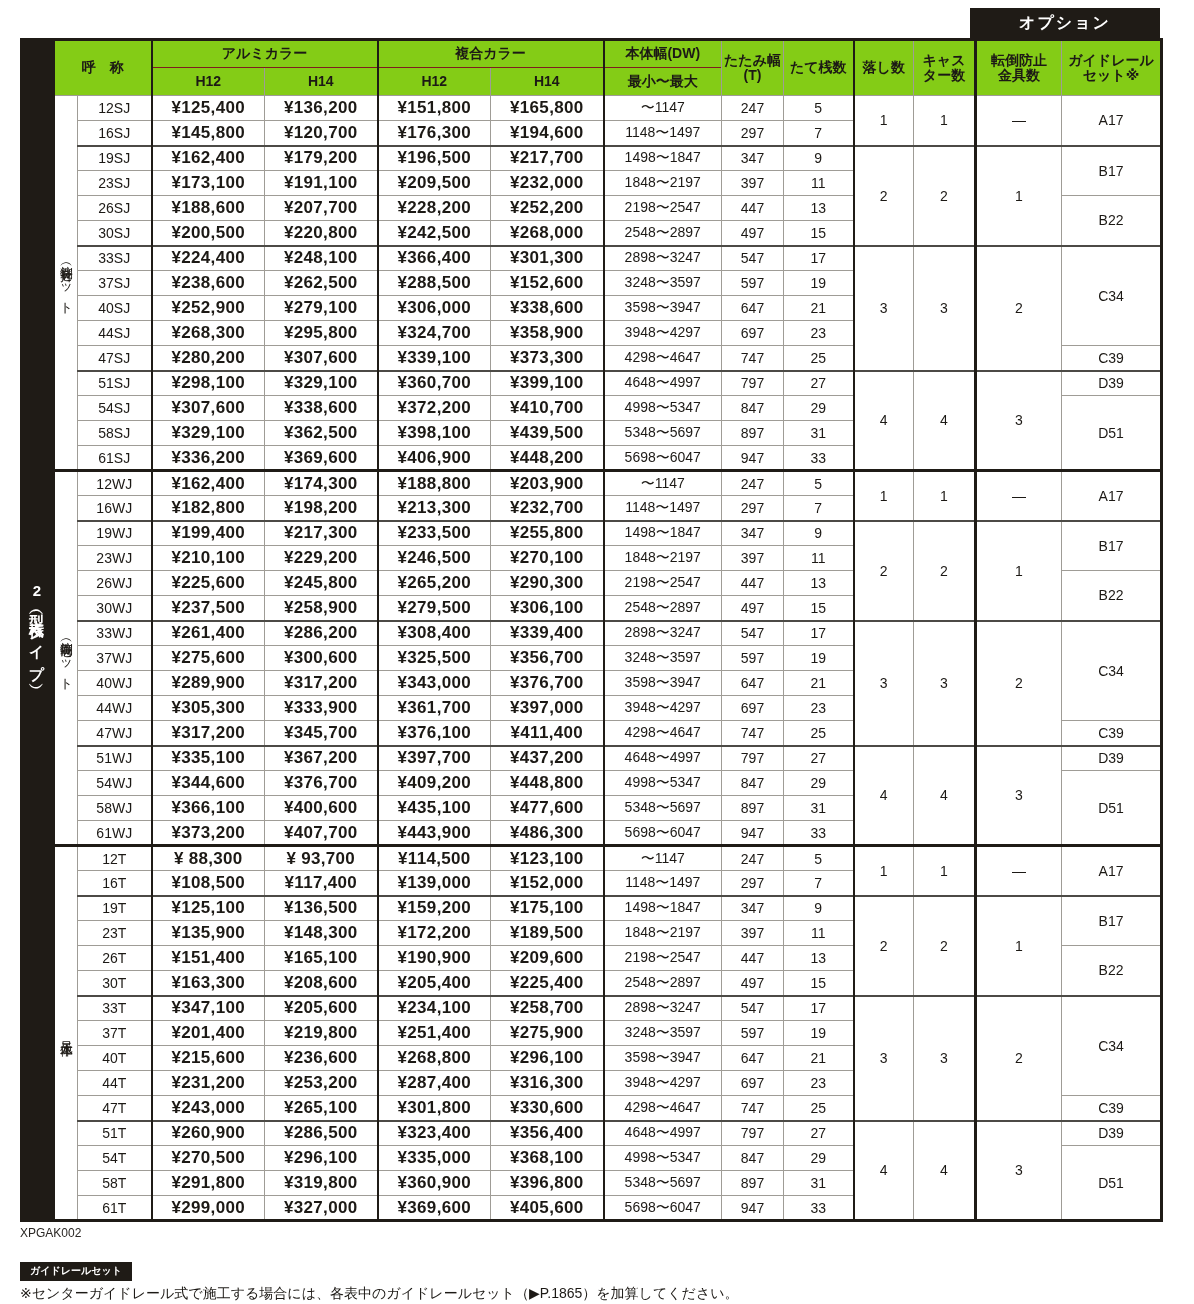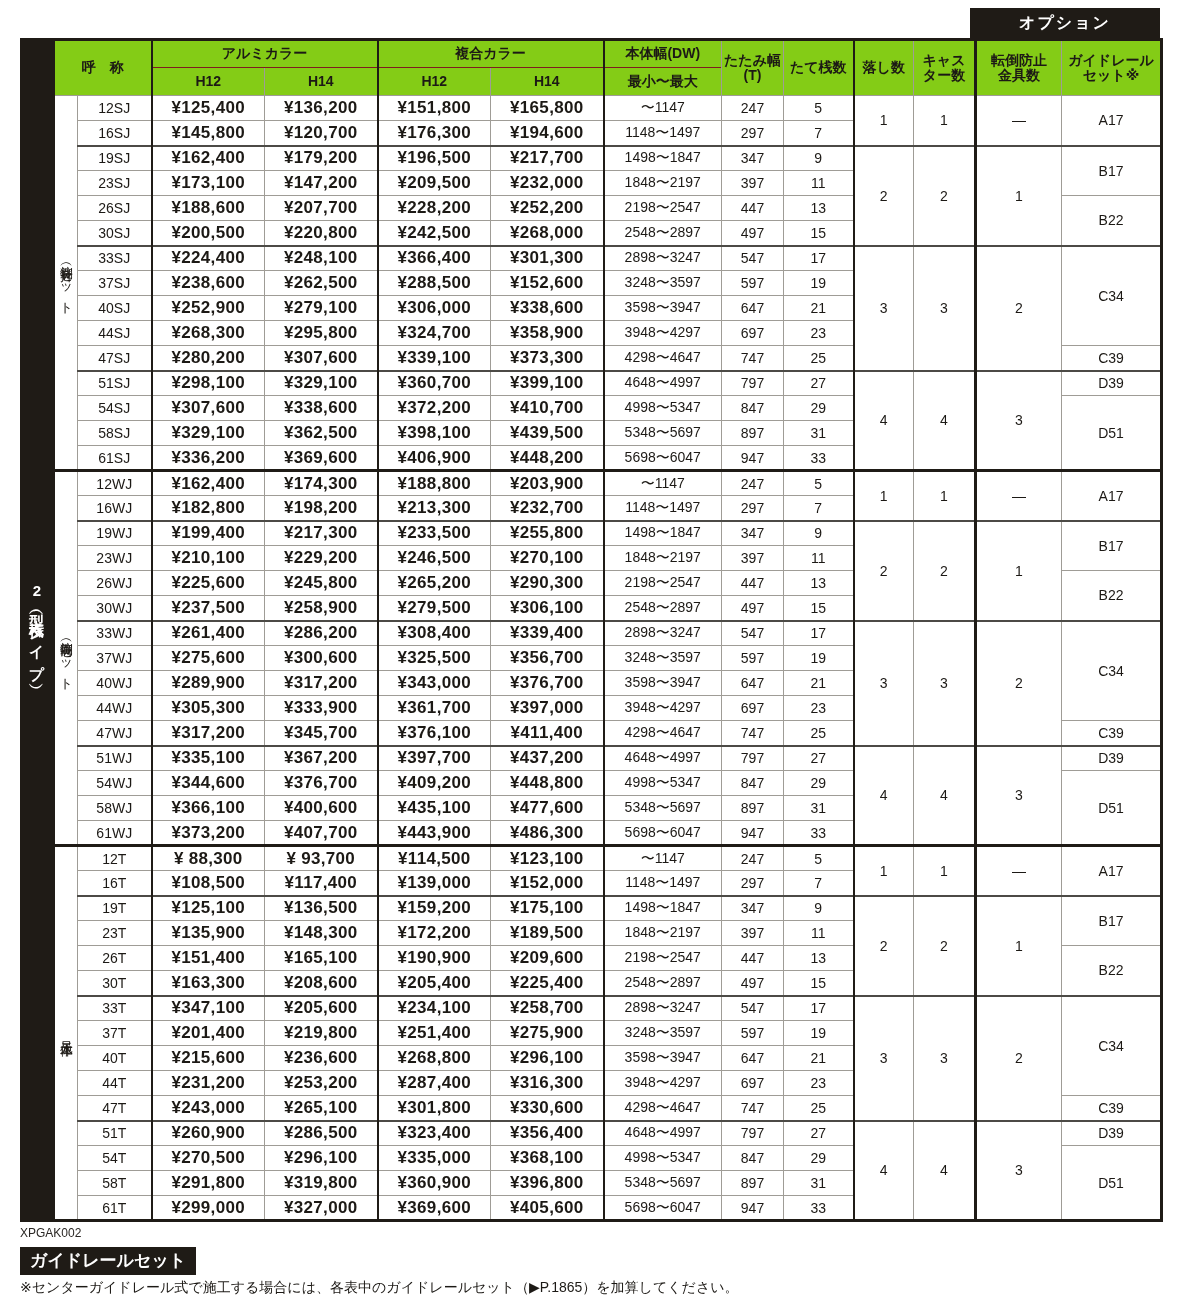--- a/index.html
+++ b/index.html
@@ -44,24 +44,24 @@
   td.sec-label {
     writing-mode:vertical-rl; text-orientation:upright;
     font-size:13px; letter-spacing:1px; padding:2px 0;
   }
   tr.sec-start td { border-top:3px solid #1f1b16; }
   tr.grp-start td { border-top:2px solid #4c4a46; }
   .bl2 { border-left:2px solid #1f1b16 !important; }
   .bl3 { border-left:3px solid #1f1b16 !important; }
   
   .footer { margin-top:4px; }
-  .model-code { font-size:12px; color:#2a2724; margin-bottom:7px; }
+  .model-code { font-size:12px; color:#2a2724; margin-bottom:20px; }
   .black-label {
     display:inline-block; background:#1f1b16; color:#ffffff;
-    font-weight:bold; font-size:17px; padding:2px 10px 3px; margin-bottom:4px;
+    font-weight:bold; font-size:10px; padding:2px 10px 3px; margin-bottom:4px;
   }
   .note { font-size:14px; color:#1c1915; }
 </style>
 </head>
 <body>
 
 <div class="table-wrap">
   <div class="opt-row">
     <div class="opt-box">オプション</div>
   </div>
@@ -144,21 +144,21 @@
             <td>347</td>
             <td>9</td>
             <td rowspan="4" class="bl2">2</td>
             <td rowspan="4">2</td>
             <td rowspan="4" class="bl3">1</td>
             <td rowspan="2">B17</td>
           </tr>
           <tr>
             <td>23SJ</td>
             <td class="price bl2">¥173,100</td>
-            <td class="price">¥147,200</td>
+            <td class="price">¥191,100</td>
             <td class="price bl2">¥209,500</td>
             <td class="price">¥232,000</td>
             <td class="bl2">1848〜2197</td>
             <td>397</td>
             <td>11</td>
           </tr>
           <tr>
             <td>26SJ</td>
             <td class="price bl2">¥188,600</td>
             <td class="price">¥207,700</td>

